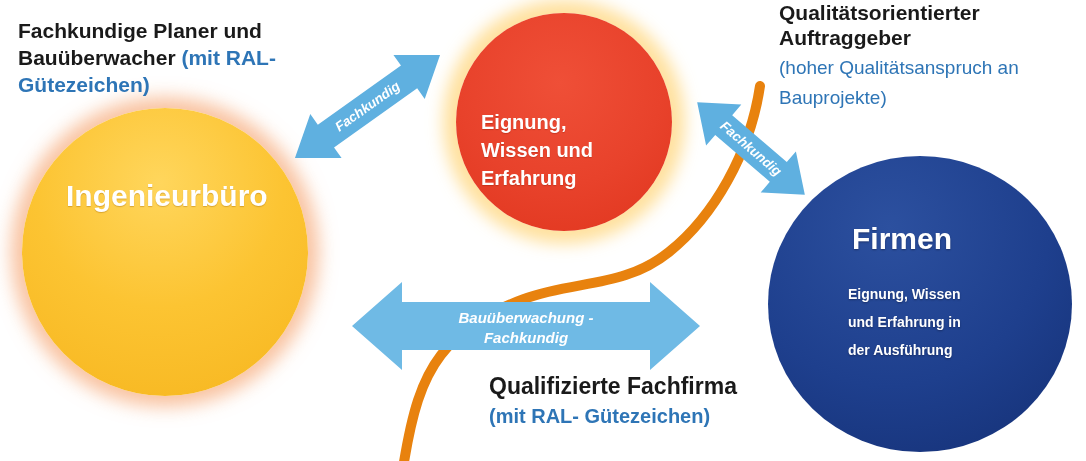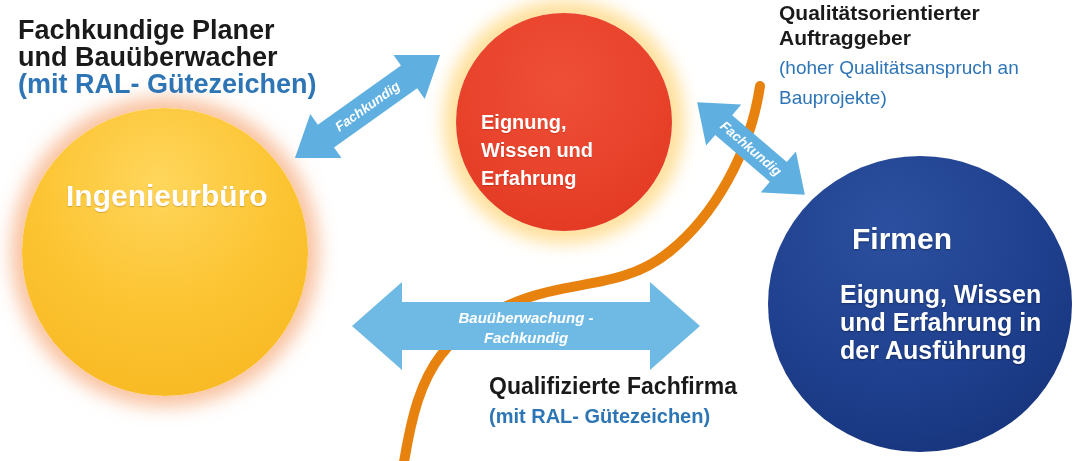--- a/index.html
+++ b/index.html
@@ -26,38 +26,38 @@
     background:radial-gradient(circle at 48% 32%, #EF4F37 0%, #E8422B 55%, #E0351D 100%);
     box-shadow:0 0 16px 13px rgba(255,218,135,0.8);
   }
   .node-red .node-title{left:29px;top:62px;font-size:24px;text-shadow:0 1px 1px rgba(120,20,0,0.3);}
   .node-red .node-body{left:25px;top:95px;font-size:20px;line-height:28px;text-shadow:0 1px 1px rgba(120,20,0,0.3);}
   .node-blue{
     left:768px;top:156px;width:304px;height:296px;
     background:radial-gradient(circle at 40% 24%, #2C509F 0%, #1E3F8D 55%, #142F74 100%);
   }
   .node-blue .node-title{left:84px;top:66px;font-size:30px;text-shadow:0 1px 2px rgba(0,0,20,0.35);}
-  .node-blue .node-body{left:72px;top:124px;font-size:25px;line-height:28px;text-shadow:0 1px 2px rgba(0,0,20,0.35);}
+  .node-blue .node-body{left:80px;top:124px;font-size:14px;line-height:28px;text-shadow:0 1px 2px rgba(0,0,20,0.35);}
   
   .overlay{position:absolute;left:0;top:0;z-index:2;}
   .arrow-poly{fill:#5FB0E0;}
   .arrow-poly-h{fill:#6FBAE5;}
   .arrow-label{
     fill:#ffffff;font-weight:bold;font-style:italic;
     font-family:"Liberation Sans","DejaVu Sans",sans-serif;
     text-anchor:middle;
   }
   .arrow-label-sm{font-size:13.5px;}
   .arrow-label-lg{font-size:15px;}
   .orange-curve{fill:none;stroke:#E8820E;stroke-width:10;stroke-linecap:round;}
   
   .annot{position:absolute;z-index:3;}
   .annot .black-part{color:#1A1A1A;font-weight:bold;}
   .annot .blue-part{color:#2E75B6;}
-  .annot-tl{left:18px;top:17px;width:305px;font-size:27px;line-height:27px;}
+  .annot-tl{left:18px;top:17px;width:305px;font-size:21px;line-height:27px;}
   .annot-tl .blue-part{font-weight:bold;}
   .annot-tr{left:779px;top:0px;width:300px;}
   .annot-tr .black-part{display:block;font-size:21px;line-height:25px;}
   .annot-tr .blue-part{display:block;font-size:19px;line-height:30px;font-weight:normal;margin-top:3px;}
   .annot-b{left:489px;top:372px;}
   .annot-b .black-part{display:block;font-size:23px;line-height:28px;}
   .annot-b .blue-part{display:block;font-size:20px;line-height:24px;font-weight:bold;margin-top:4px;}
 </style>
 </head>
 <body>

